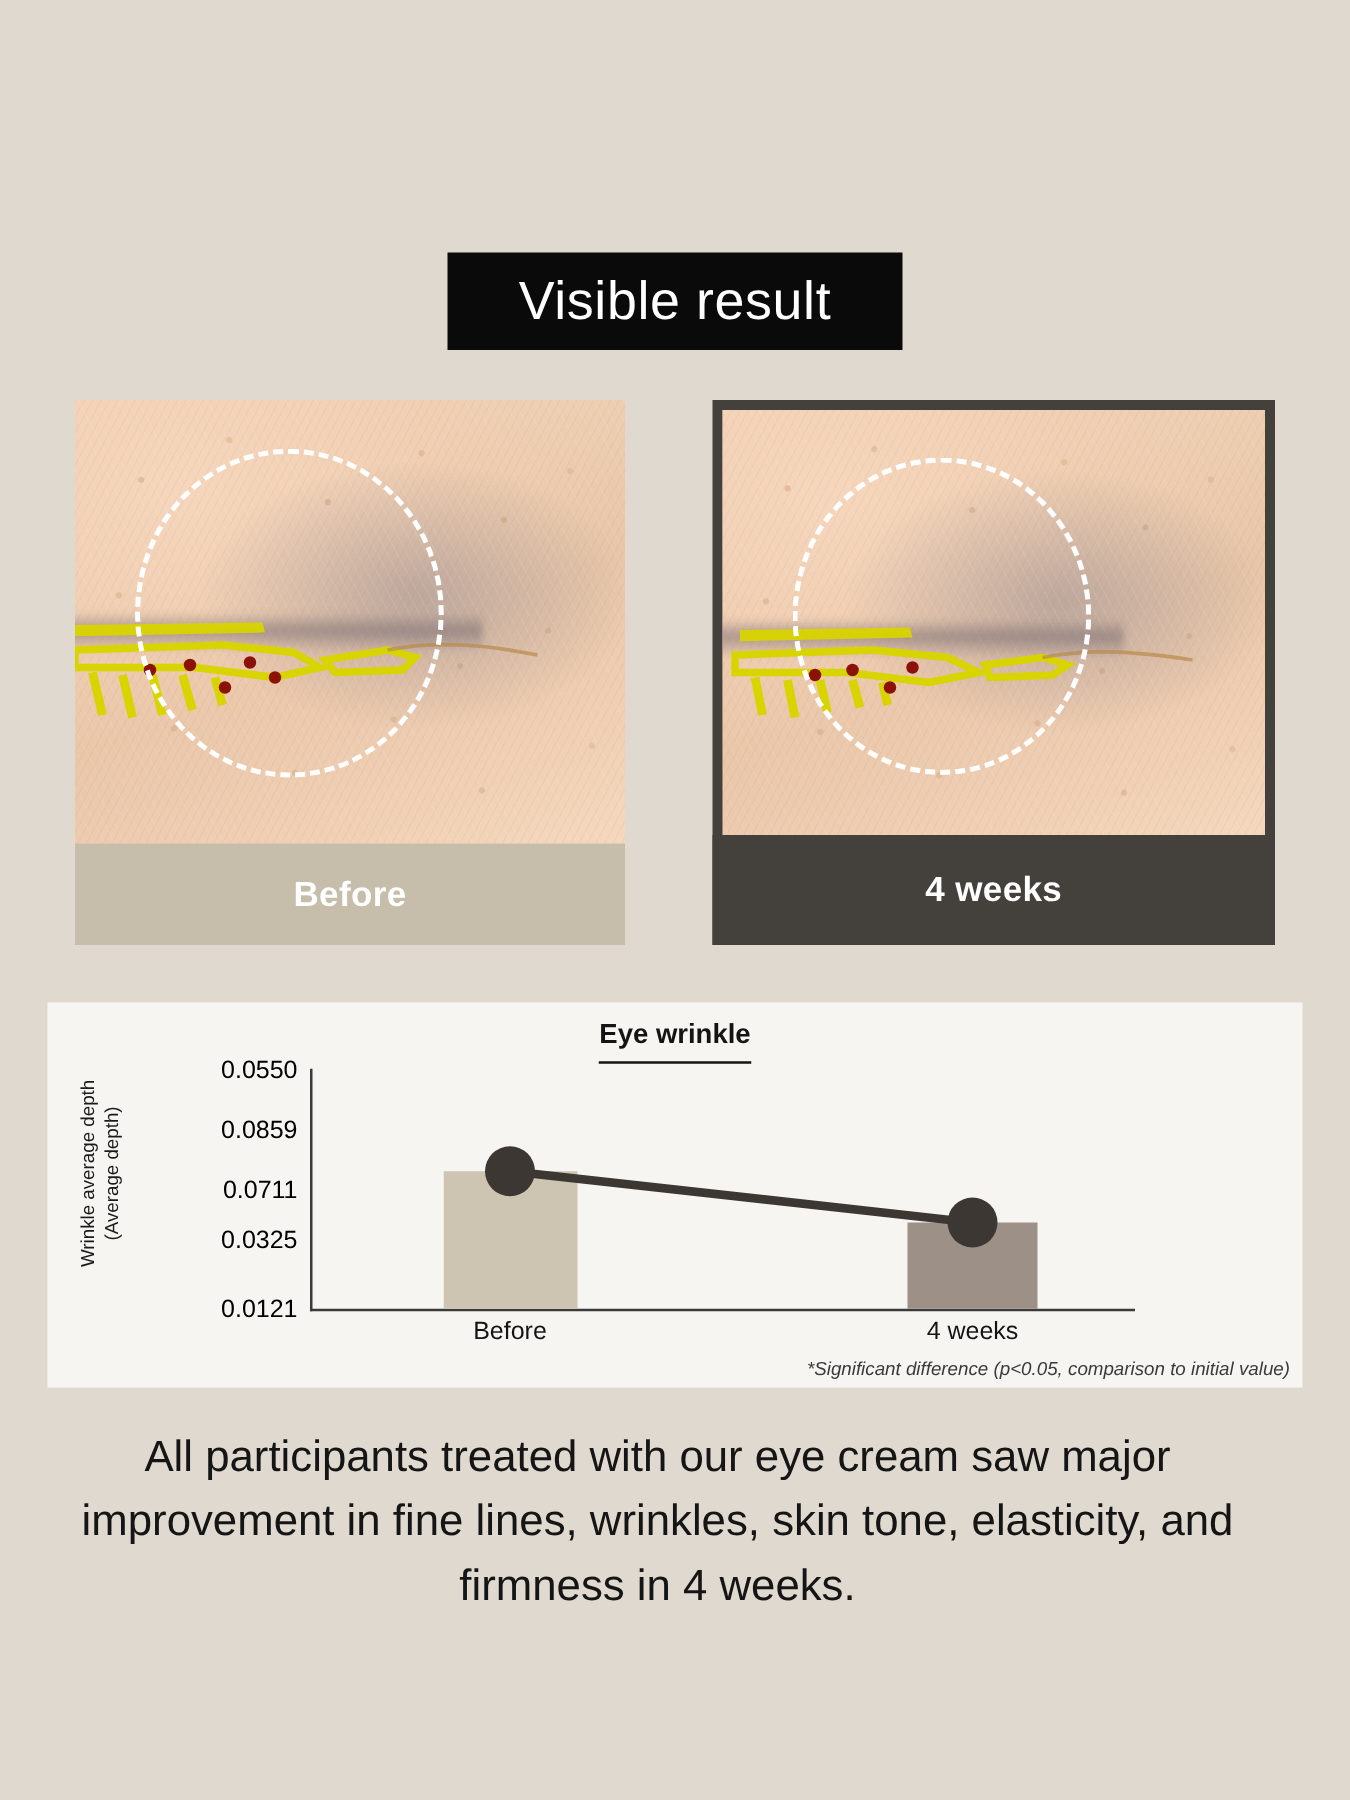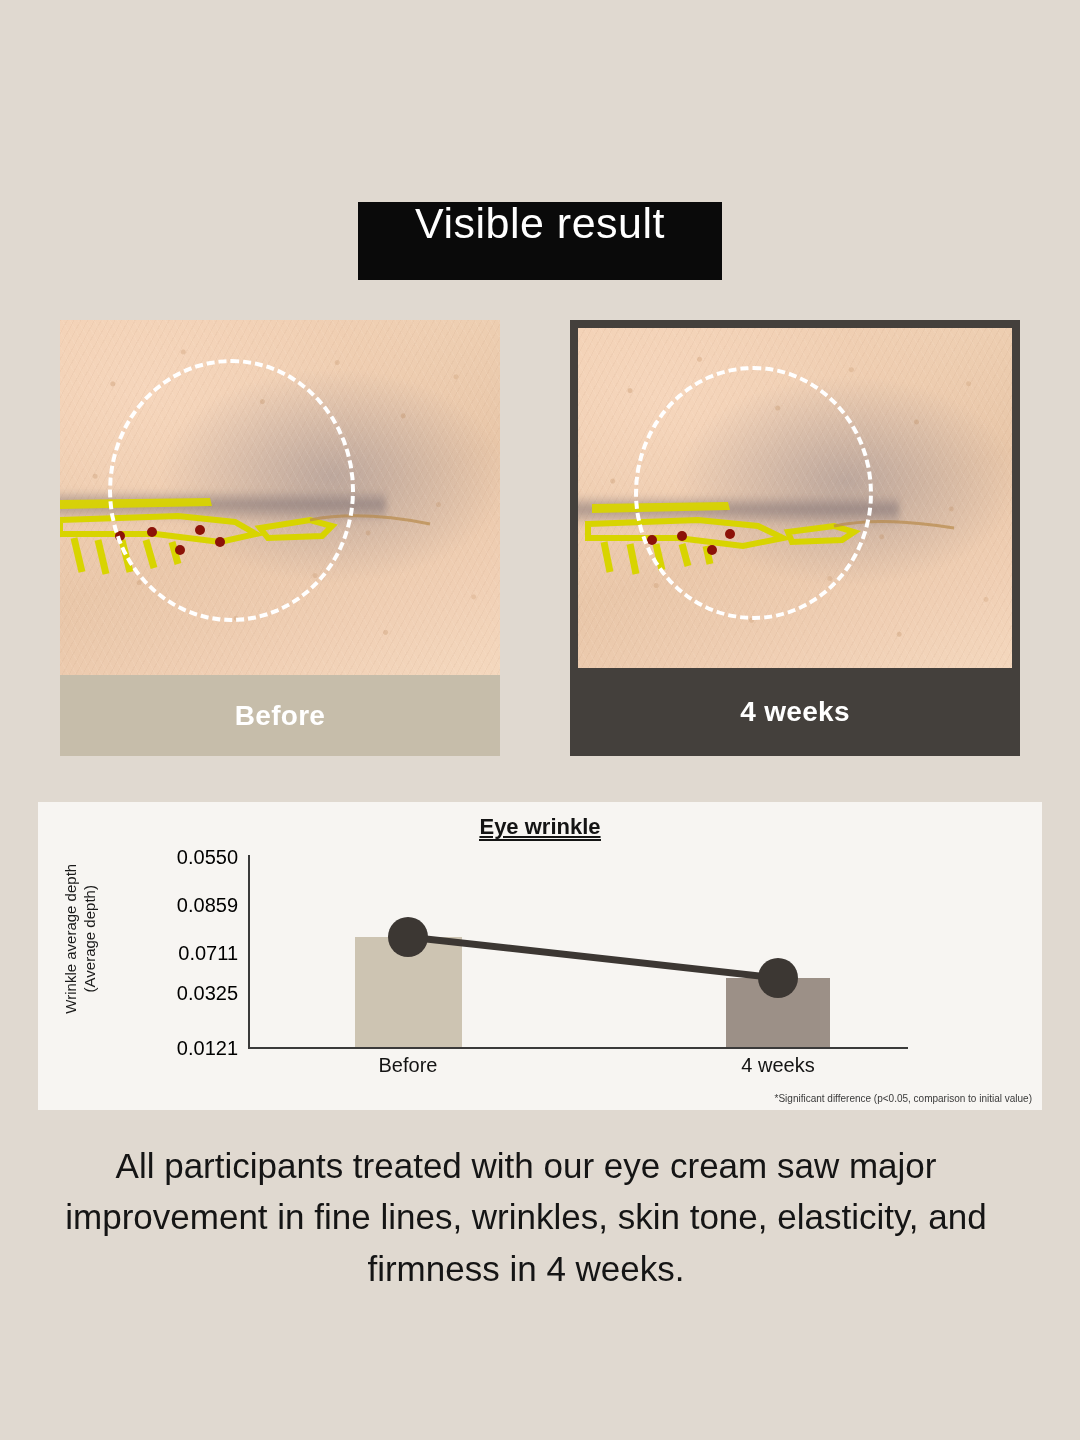--- a/index.html
+++ b/index.html
@@ -10,21 +10,21 @@
     overflow: hidden;
   }
   .page { position: relative; width: 1080px; height: 1440px; }
 
   
   .banner {
     position: absolute;
     left: 358px; top: 202px;
     width: 364px; height: 78px;
     background: #0a0a0a;
-    display: flex; justify-content: center;
+    display: flex; align-items: center; justify-content: center;
   }
   .banner-text {
     color: #ffffff;
     font-size: 43px;
     font-weight: 400;
     letter-spacing: 0.5px;
     line-height: 1;
   }
 
   
@@ -113,22 +113,21 @@
     width: 1004px; height: 308px;
     background: #f7f5f2;
   }
   .chart-title {
     position: absolute; left: 0; top: 12px; width: 1004px;
     text-align: center;
     font-size: 22px; font-weight: bold; color: #141414;
   }
   .chart-title span {
     border-bottom: 2px solid #141414;
-    padding-bottom: 0;
-    text-decoration: underline;
+    padding-bottom: 10px;
   }
 
   .ylabel {
     position: absolute;
     left: -62px; top: 118px;
     width: 210px;
     transform: rotate(-90deg);
     text-align: center;
     font-size: 15px; color: #1a1a1a; font-weight: 500;
     line-height: 1.25;
@@ -171,21 +170,21 @@
   .xtick {
     position: absolute;
     top: 252px;
     font-size: 20px; color: #141414; font-weight: 500;
     transform: translateX(-50%);
   }
 
   .footnote {
     position: absolute;
     right: 10px; bottom: 6px;
-    font-size: 10px; color: #3a3a3a;
+    font-size: 15px; color: #3a3a3a; font-style: italic;
   }
 
   
   .paragraph {
     position: absolute;
     left: 46px; top: 1140px;
     width: 960px;
     font-size: 35px;
     line-height: 1.47;
     color: #151515;

